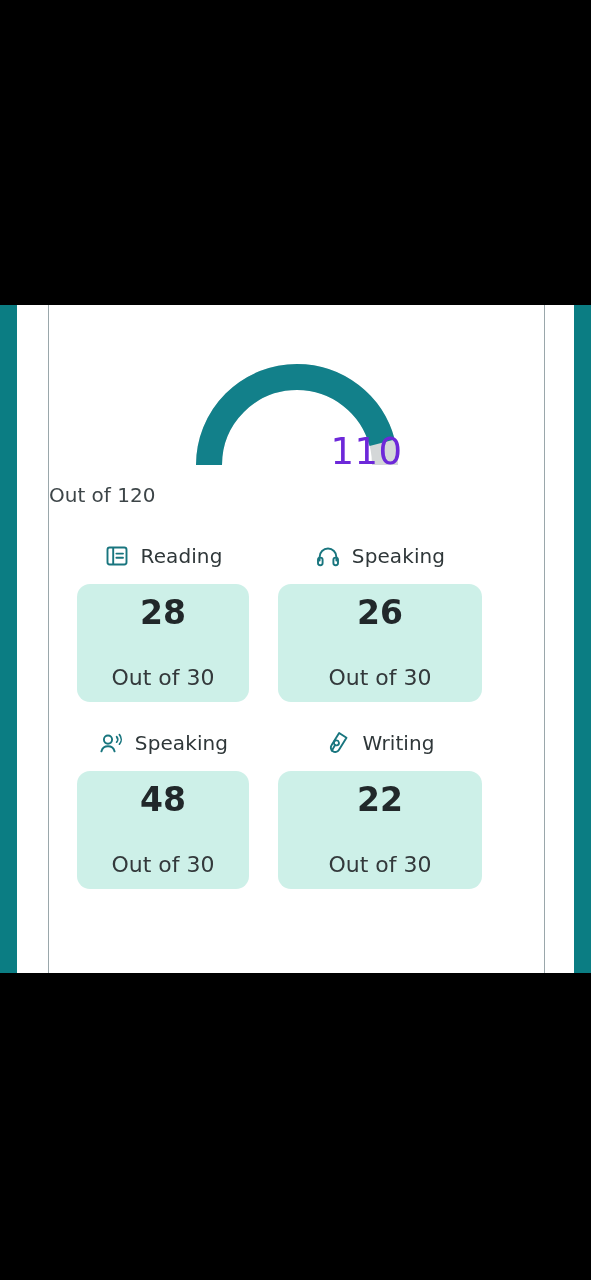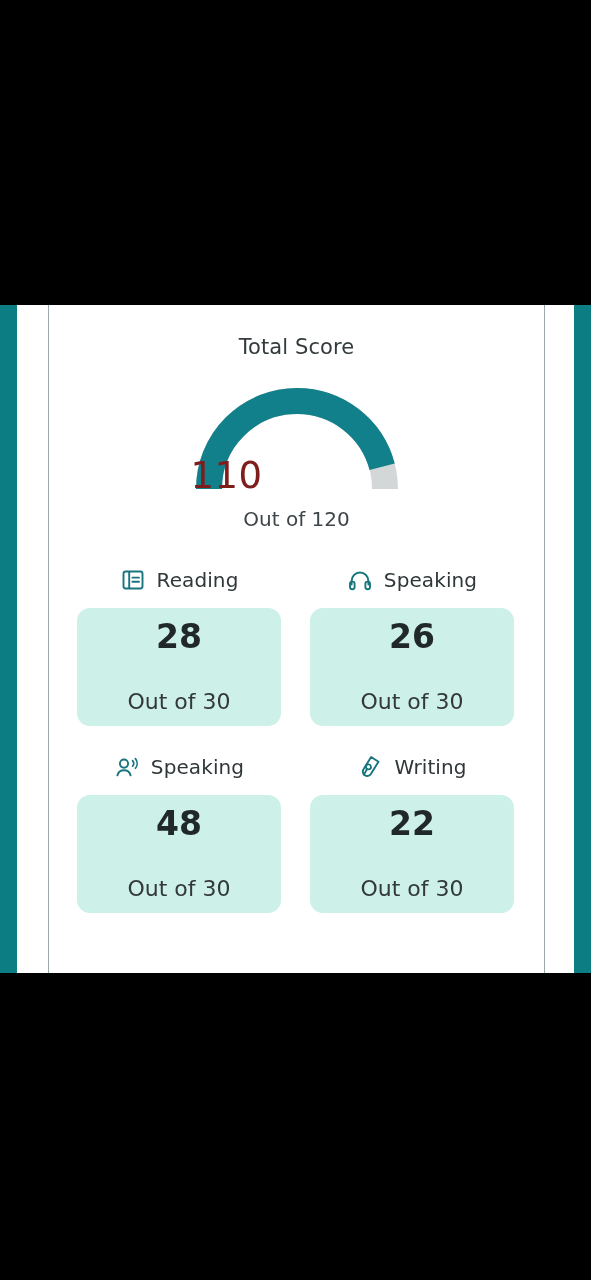--- a/index.html
+++ b/index.html
@@ -48,42 +48,42 @@
   .gauge-wrap {
     position:relative;
     width:212px; height:112px;
     margin:24px auto 0;
   }
   .gauge-wrap svg { display:block; }
   .gauge-value {
     position:absolute;
     left:0; right:0;
     bottom:-2px;
+    text-align:right;
+    font-size:37px;
+    color:#6d28d9;
+    letter-spacing:.5px;
+  }
+  .gauge-sub {
     text-align:left;
-    font-size:37px;
-    color:#7f1d1d;
-    letter-spacing:.5px;
-  }
-  .gauge-sub {
-    text-align:center;
     font-size:20px;
     color:#3d4548;
     margin-top:12px;
   }
 
   
   .grid {
     margin:34px 0 0 0;
     padding:0 28px;
   }
   .row { display:flex; }
   .row + .row { margin-top:26px; }
 
   .cell { display:flex; flex-direction:column; }
-  .cell.left-cell  { width:204px; margin-right:29px; }
+  .cell.left-cell  { width:172px; margin-right:29px; }
   .cell.right-cell { width:204px; }
 
   .cell-head {
     display:flex;
     align-items:center;
     justify-content:center;
     gap:11px;
     height:30px;
     margin-bottom:13px;
   }
@@ -123,21 +123,20 @@
 
   <div class="gutter-inner" style="left:17px; width:557px;"></div>
 
   <div class="edge-bar left"></div>
   <div class="edge-bar right"></div>
   <div class="rule left"></div>
   <div class="rule right"></div>
 
   <div id="panel">
 
-    <div class="title">Total Score</div>
 
     <div class="gauge-wrap">
       <svg width="212" height="112" viewBox="0 0 212 112">
 
         <path d="M 18 106 A 88 88 0 0 1 194 106" fill="none" stroke="#d4d7d8" stroke-width="26"></path>
 
         <path id="gauge-fill-path" d="M 18 106 A 88 88 0 0 1 194 106" fill="none" stroke="#12808a" stroke-width="26" style="stroke-dasharray: 276.499; stroke-dashoffset: 23.0416;"></path>
       </svg>
       <div class="gauge-value">110</div>
     </div>

